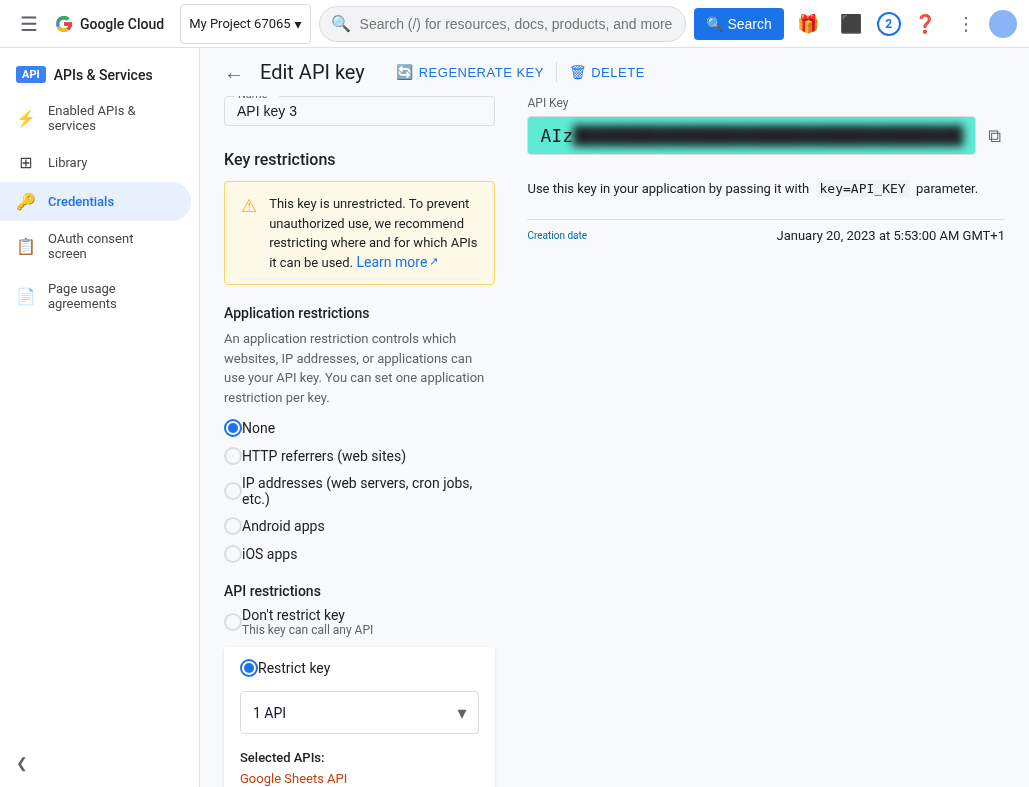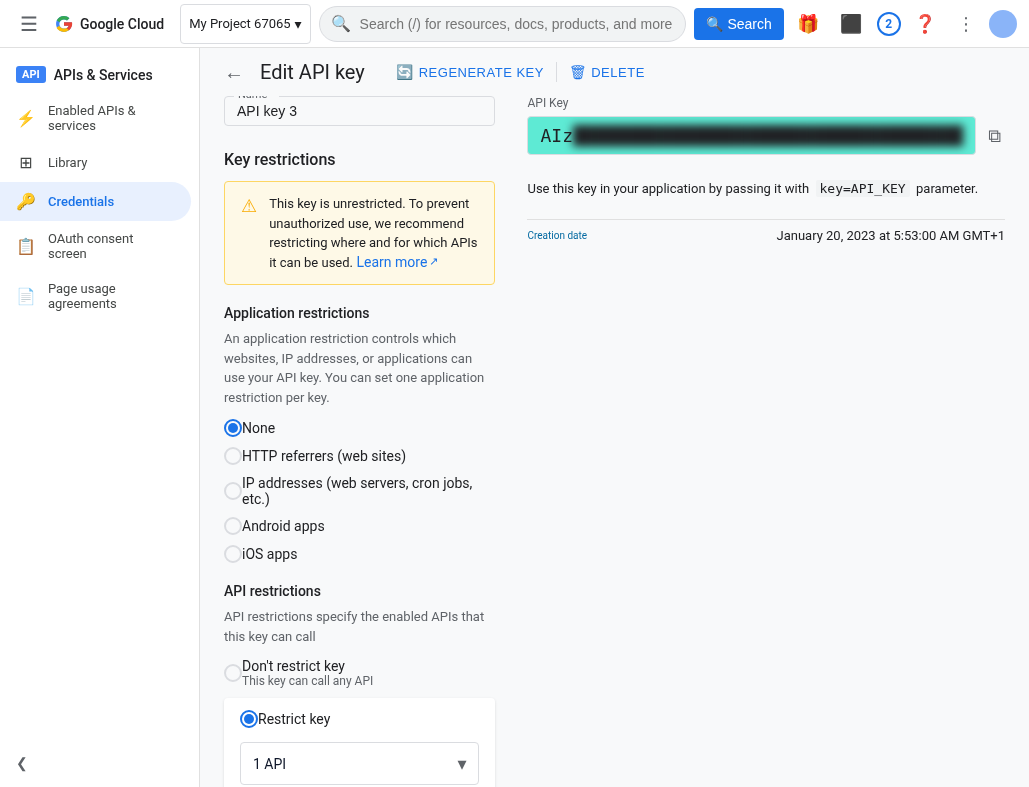--- a/index.html
+++ b/index.html
@@ -297,21 +297,20 @@
                 <div class="radio-circle"></div>
                 <span class="radio-label">Android apps</span>
               </div>
               <div class="radio-item">
                 <div class="radio-circle"></div>
                 <span class="radio-label">iOS apps</span>
               </div>
             </div>
 
             <div class="sub-section-title">API restrictions</div>
-            <div class="sub-section-desc">API restrictions specify the enabled APIs that this key can call</div>
 
             <div class="radio-group">
               <div class="radio-item">
                 <div class="radio-circle"></div>
                 <div>
                   <div class="radio-label">Don't restrict key</div>
                   <div style="font-size:12px;color:#5f6368;">This key can call any API</div>
                 </div>
               </div>
 

